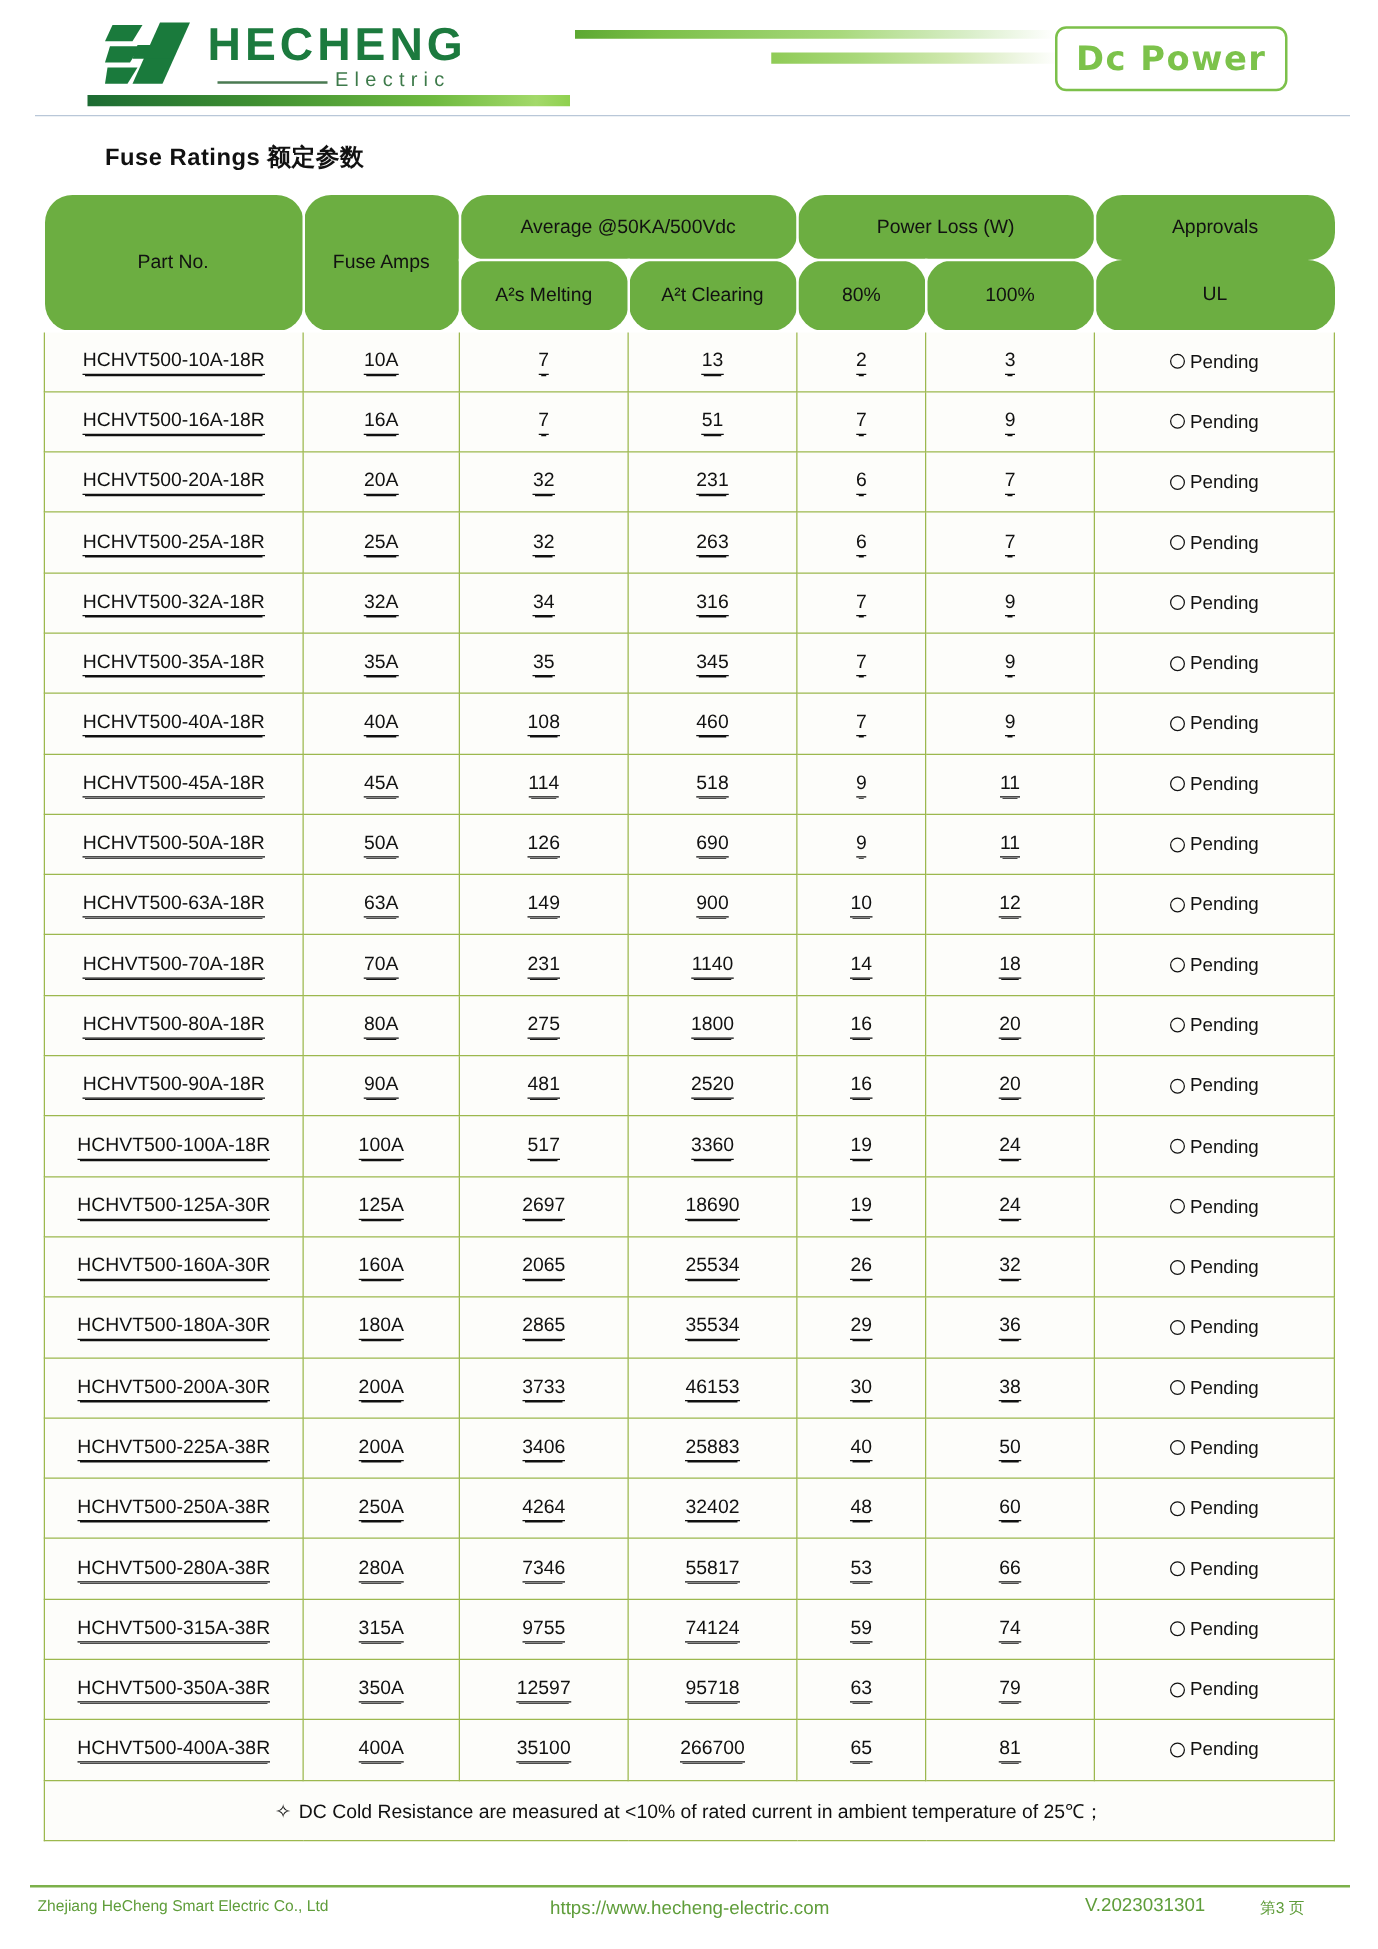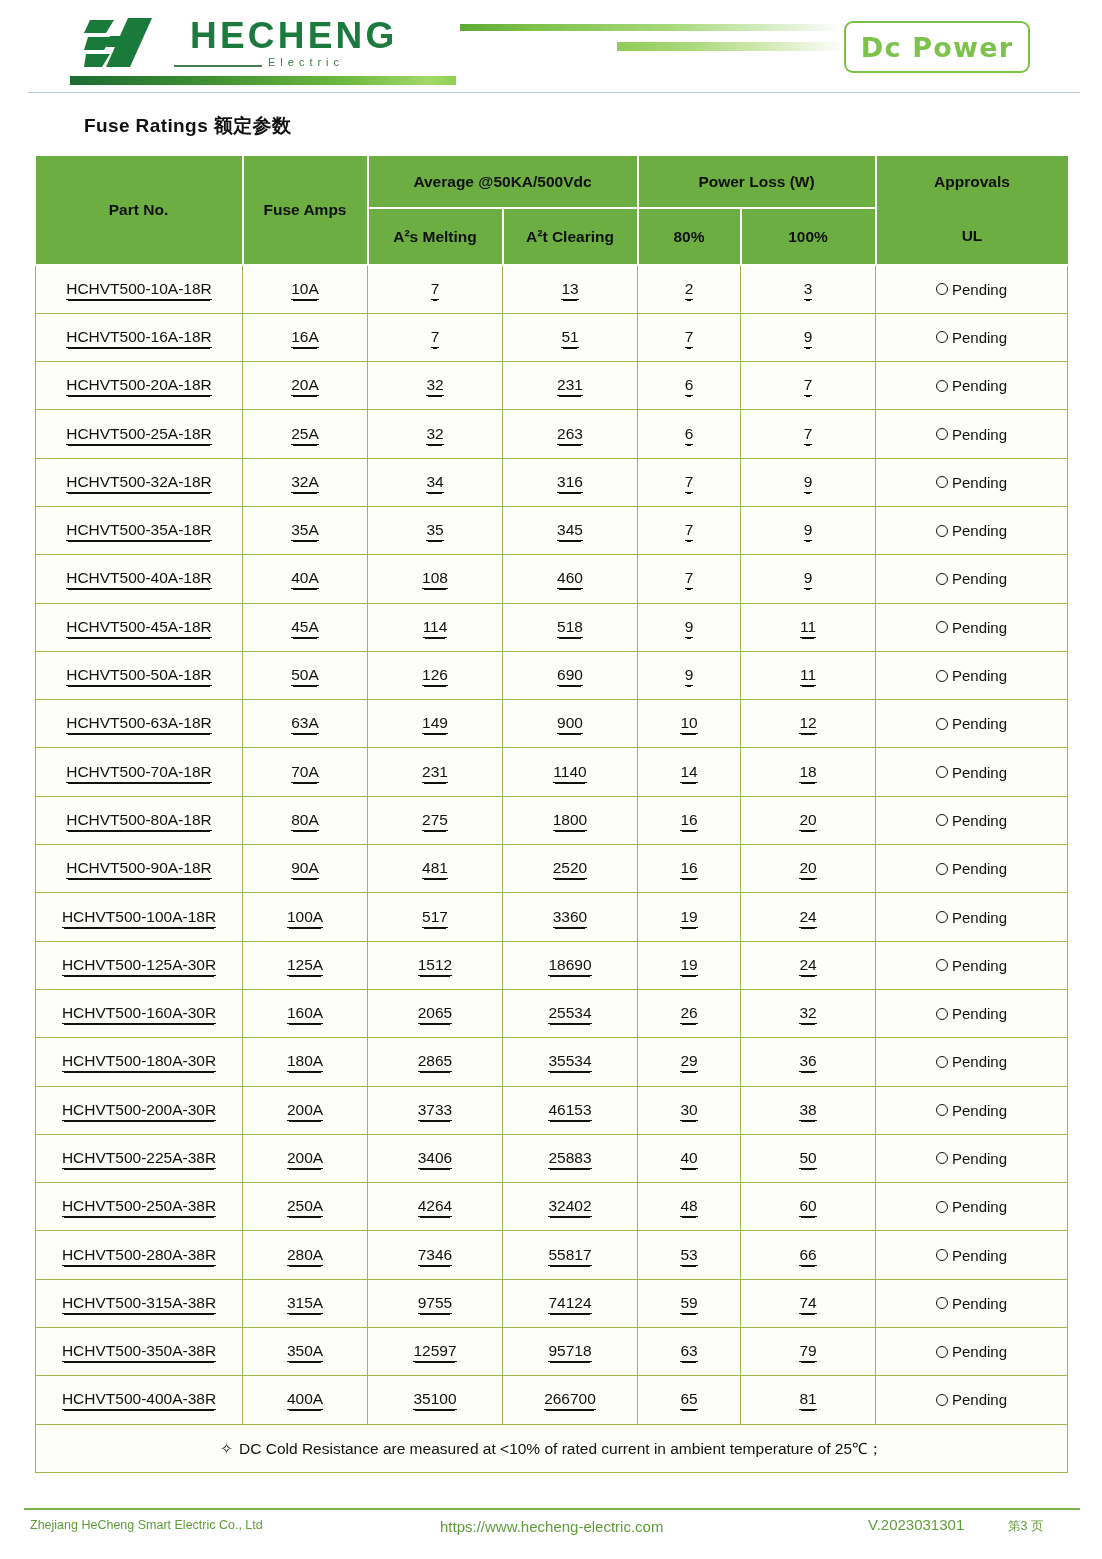--- a/index.html
+++ b/index.html
@@ -37,27 +37,26 @@
   .logo-wordmark {
     position: absolute;
     left: 104px;
     top: 4px;
     font-size: 37px;
     font-weight: bold;
     letter-spacing: 3.2px;
     color: #1c7a3e;
     line-height: 44px;
     font-family: "Liberation Sans", sans-serif;
-    margin-left: 24px;
   }
   .logo-sub {
     position: absolute;
     left: 206px;
     top: 46px;
-    font-size: 11px;
+    font-size: 16px;
     letter-spacing: 5px;
     color: #3d7a4a;
   }
   .logo-sub-rule {
     position: absolute;
     left: 112px;
     top: 55px;
     width: 88px;
     height: 2px;
     background: #4a7a52;
@@ -124,27 +123,28 @@
   table.ratings col.c-amps { width: 125px; }
   table.ratings col.c-melt { width: 135px; }
   table.ratings col.c-clear { width: 135px; }
   table.ratings col.c-p80  { width: 103px; }
   table.ratings col.c-p100 { width: 135px; }
   table.ratings col.c-appr { width: 192px; }
 
   table.ratings th {
     background: #6cae41;
     color: #111;
-    font-weight: bold;
+    font-weight: normal;
     font-size: 15.5px;
     border-right: 2px solid #ffffff;
     border-bottom: 2px solid #ffffff;
     padding: 12px;
     height: 38px;
     vertical-align: middle;
+    border-radius: 22px;
   }
   table.ratings th.no-b { border-bottom: none; }
   table.ratings thead tr.r1 th { height: 52px; }
   table.ratings thead tr.r2 th { height: 57px; }
   table.ratings th.last { border-right: none; }
 
   table.ratings td {
     border: 1px solid #9cb84e;
     height: 48.3px;
     text-align: center;
@@ -462,21 +462,21 @@
           <td class="appr-cell">
             <div class="appr-inner">
               <span class="circle-icon"></span>
               <span class="appr-text">Pending</span>
             </div>
           </td>
         </tr>
         <tr>
           <td class="part-cell"><span class="dbl">HCHVT500-125A-30R</span></td>
           <td><span class="dbl">125A</span></td>
-          <td><span class="dbl">1512</span></td>
+          <td><span class="dbl">2697</span></td>
           <td><span class="dbl">18690</span></td>
           <td><span class="dbl">19</span></td>
           <td><span class="dbl">24</span></td>
           <td class="appr-cell">
             <div class="appr-inner">
               <span class="circle-icon"></span>
               <span class="appr-text">Pending</span>
             </div>
           </td>
         </tr>

